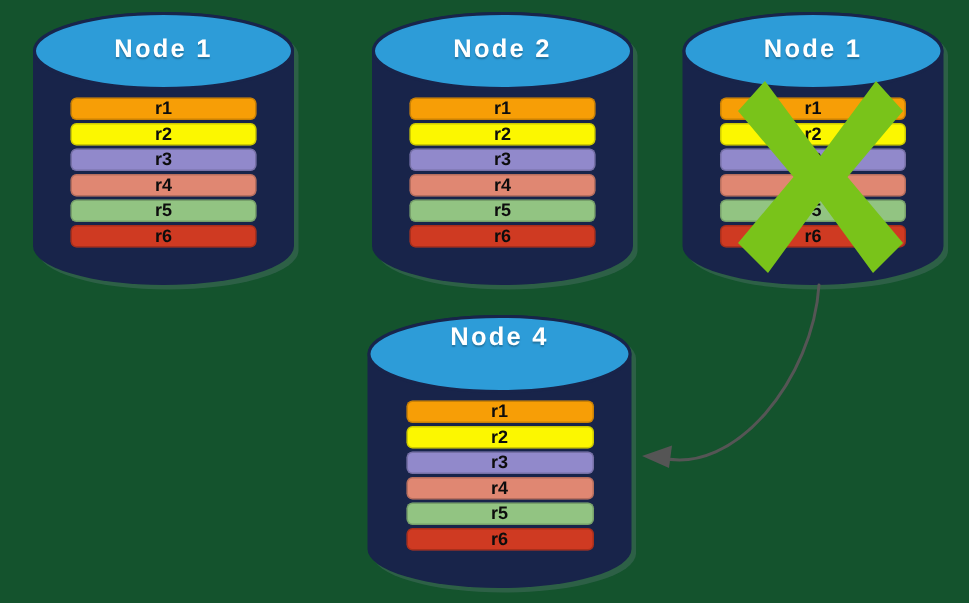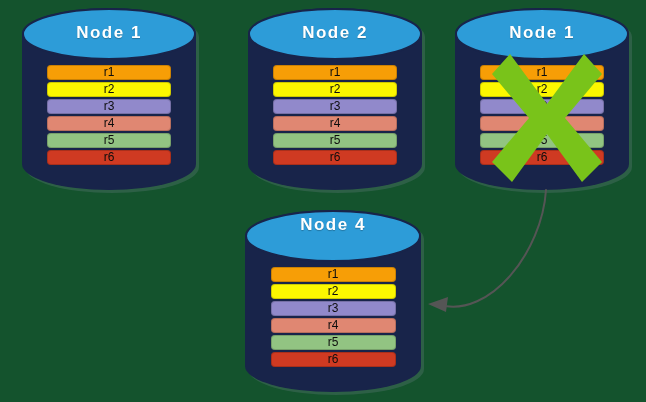--- a/index.html
+++ b/index.html
@@ -50,21 +50,21 @@
     flex-direction: column;
     align-items: center;
     gap: 2px;
   }
   .row {
     position: relative;
     height: 15px;
     line-height: 15px;
     text-align: center;
     font-size: 12px;
-    font-weight: normal;
+    font-weight: bold;
     color: #0d0d0d;
     border-radius: 4px;
     box-shadow: inset 0 0 0 1px rgba(0,0,0,.18);
     font-family: "Liberation Sans", sans-serif;
     box-sizing: border-box;
   }
 
   
   .cross-layer, .arrow-layer {
     position: absolute;

